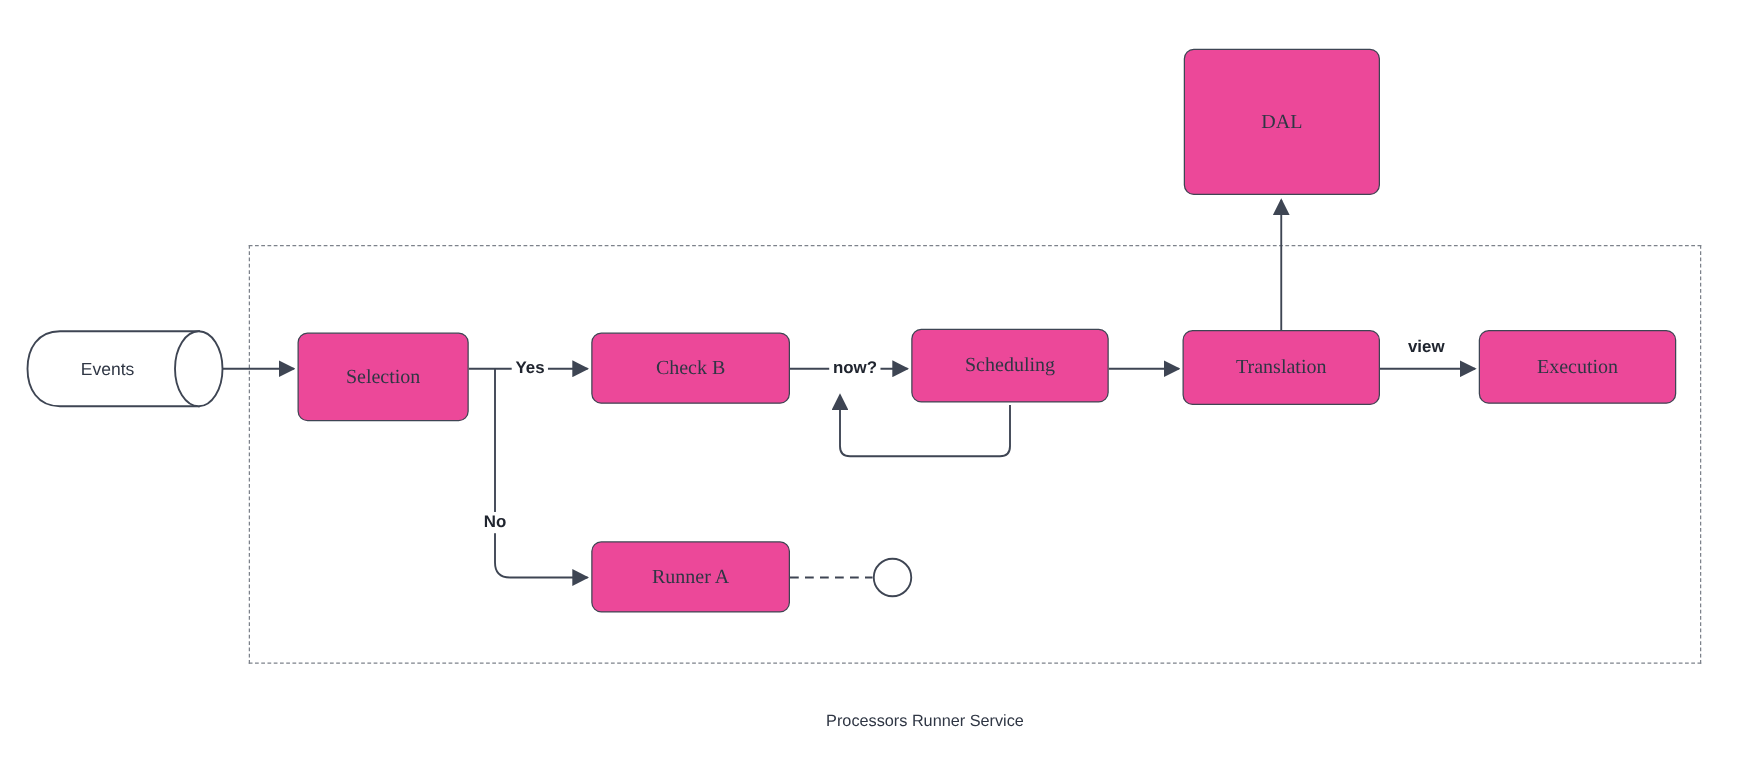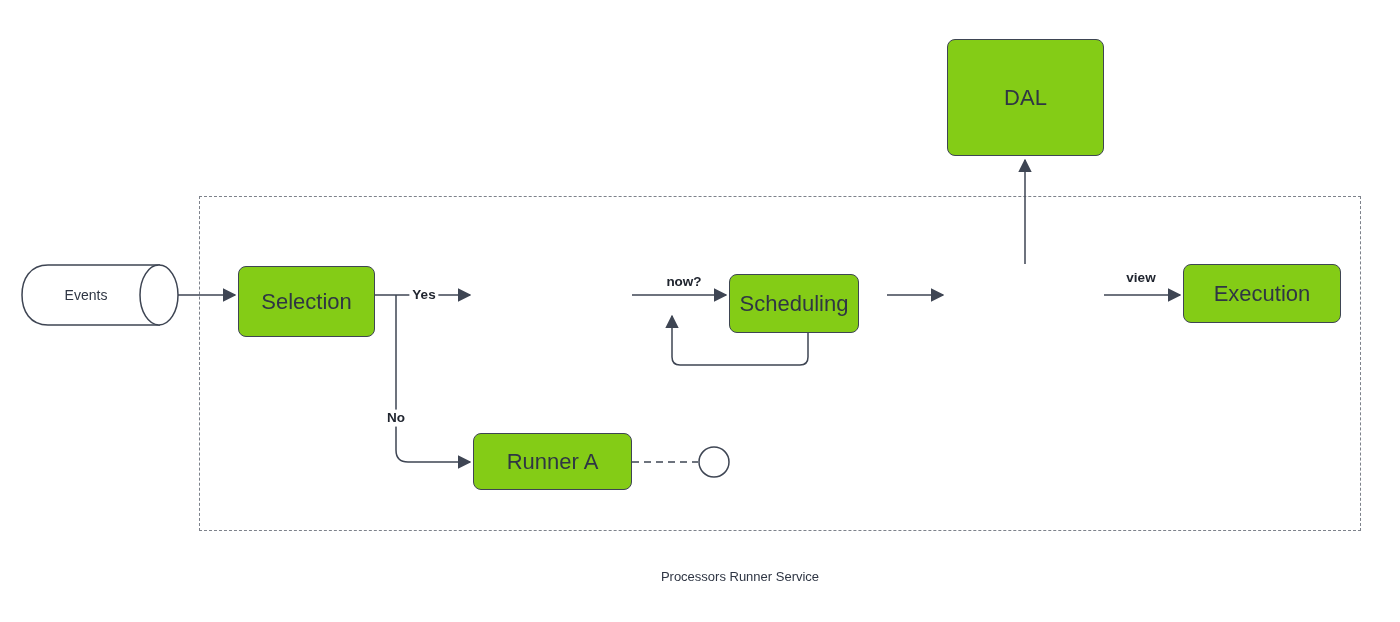--- a/index.html
+++ b/index.html
@@ -42,27 +42,28 @@
     left: 199px; top: 196px;
     width: 1162px; height: 335px;
     border: 1.5px dashed var(--container-border, #7d828b);
     box-sizing: border-box;
   }
   .node {
     position: absolute;
     box-sizing: border-box;
     border: 1.5px solid var(--stroke, #3e4553);
     border-radius: 8px;
-    background: #84cc16;
+    background: #ec4899;
     display: flex;
     align-items: center;
     justify-content: center;
-    font-size: 22px;
+    font-size: 16px;
     color: var(--node-text, #2f3644);
     text-align: center;
+    font-family: Liberation Serif, serif;
   }
   .cyl-label {
     position: absolute;
     display: flex;
     align-items: center;
     justify-content: center;
     font-size: 14px;
     color: var(--node-text, #2f3644);
   }
   .edge-label {
@@ -122,33 +123,35 @@
     <path class="connector" d="M 1104 295 L 1180 295" marker-end="url(#arrow)"></path>
 
     <path class="connector dashed" d="M 632 462 L 698 462"></path>
     <circle class="shape-stroke" cx="714" cy="462" r="15"></circle>
   </svg>
 
   <div class="cyl-label" style="left:26px; top:267px; width:120px; height:56px;">Events</div>
 
   <div class="node" style="left:238px; top:266px; width:137px; height:71px;">Selection</div>
 
+  <div class="node" style="left:473px; top:266px; width:159px; height:57px;">Check B</div>
 
-  <div class="node" style="left:729px; top:274px; width:130px; height:59px;">Scheduling</div>
+  <div class="node" style="left:729px; top:263px; width:158px; height:59px;">Scheduling</div>
 
+  <div class="node" style="left:946px; top:264px; width:158px; height:60px;">Translation</div>
 
   <div class="node" style="left:1183px; top:264px; width:158px; height:59px;text-align:right;">Execution</div>
 
   <div class="node" style="left:947px; top:39px; width:157px; height:117px;">DAL</div>
 
   <div class="node" style="left:473px; top:433px; width:159px; height:57px;">Runner A</div>
 
   <div class="edge-label" style="left:424px; top:295px;">Yes</div>
 
   <div class="edge-label" style="left:396px; top:418px;">No</div>
 
-  <div class="edge-label" style="left:684px; top:282px;">now?</div>
+  <div class="edge-label" style="left:684px; top:295px;">now?</div>
 
   <div class="edge-label" style="left:1141px; top:278px;">view</div>
 
   <div class="diagram-title">Processors Runner Service</div>
 
 </div>
 
 </body></html>

